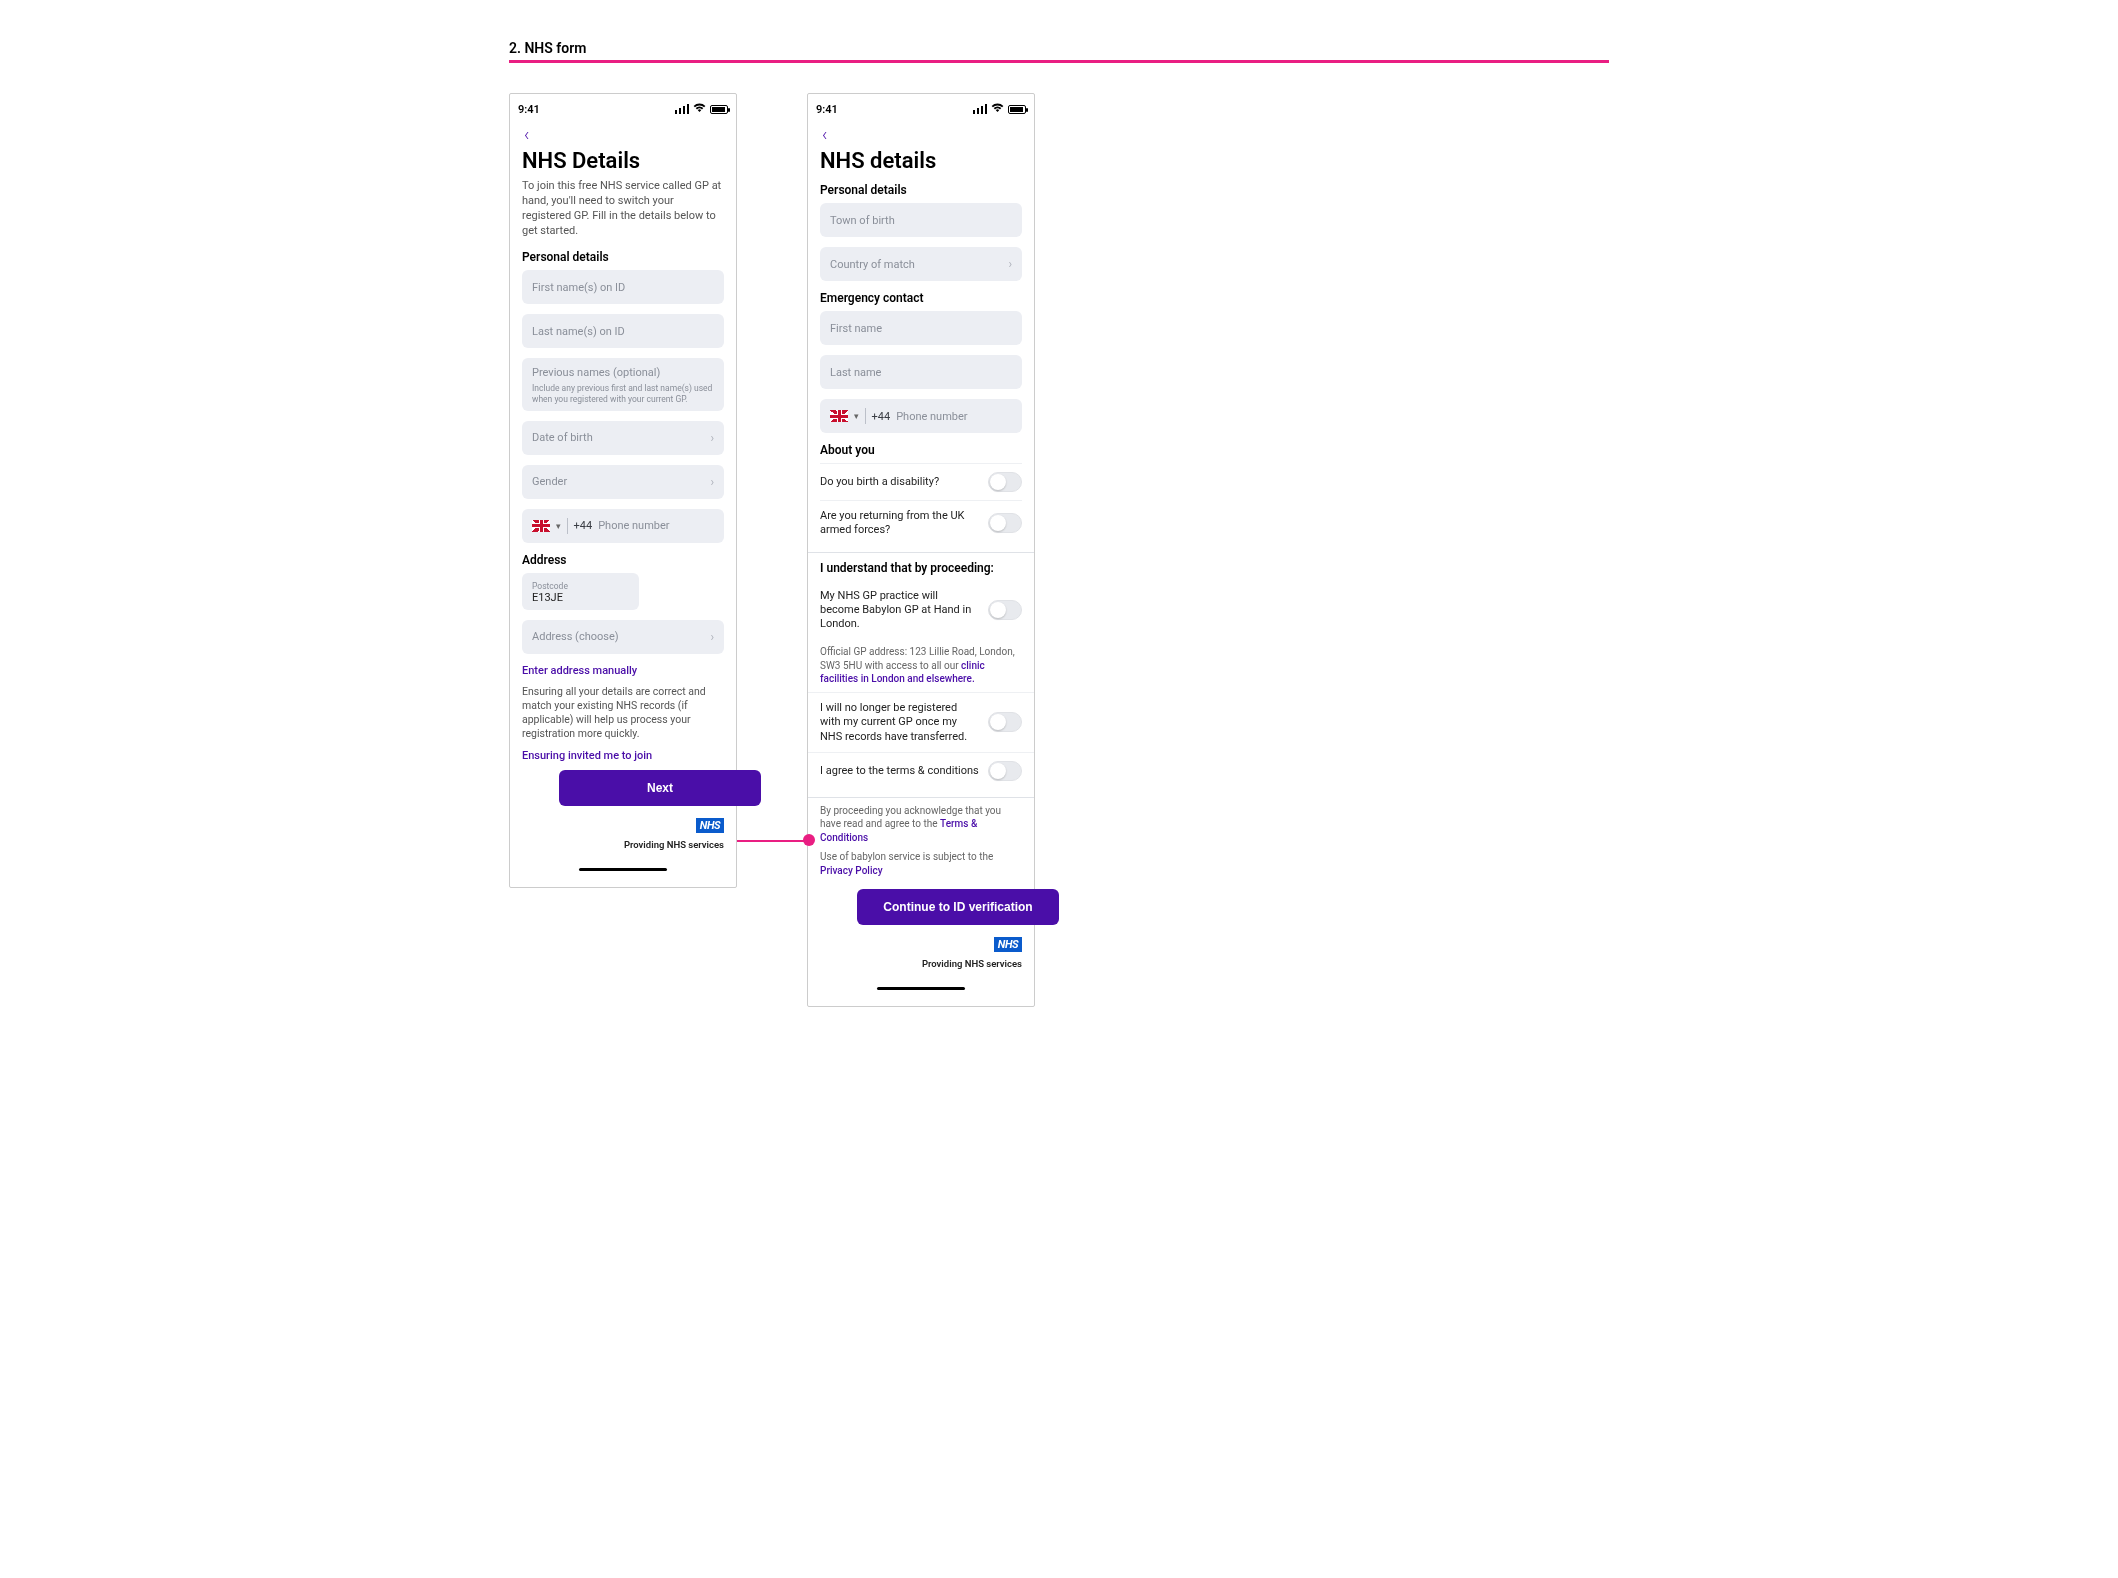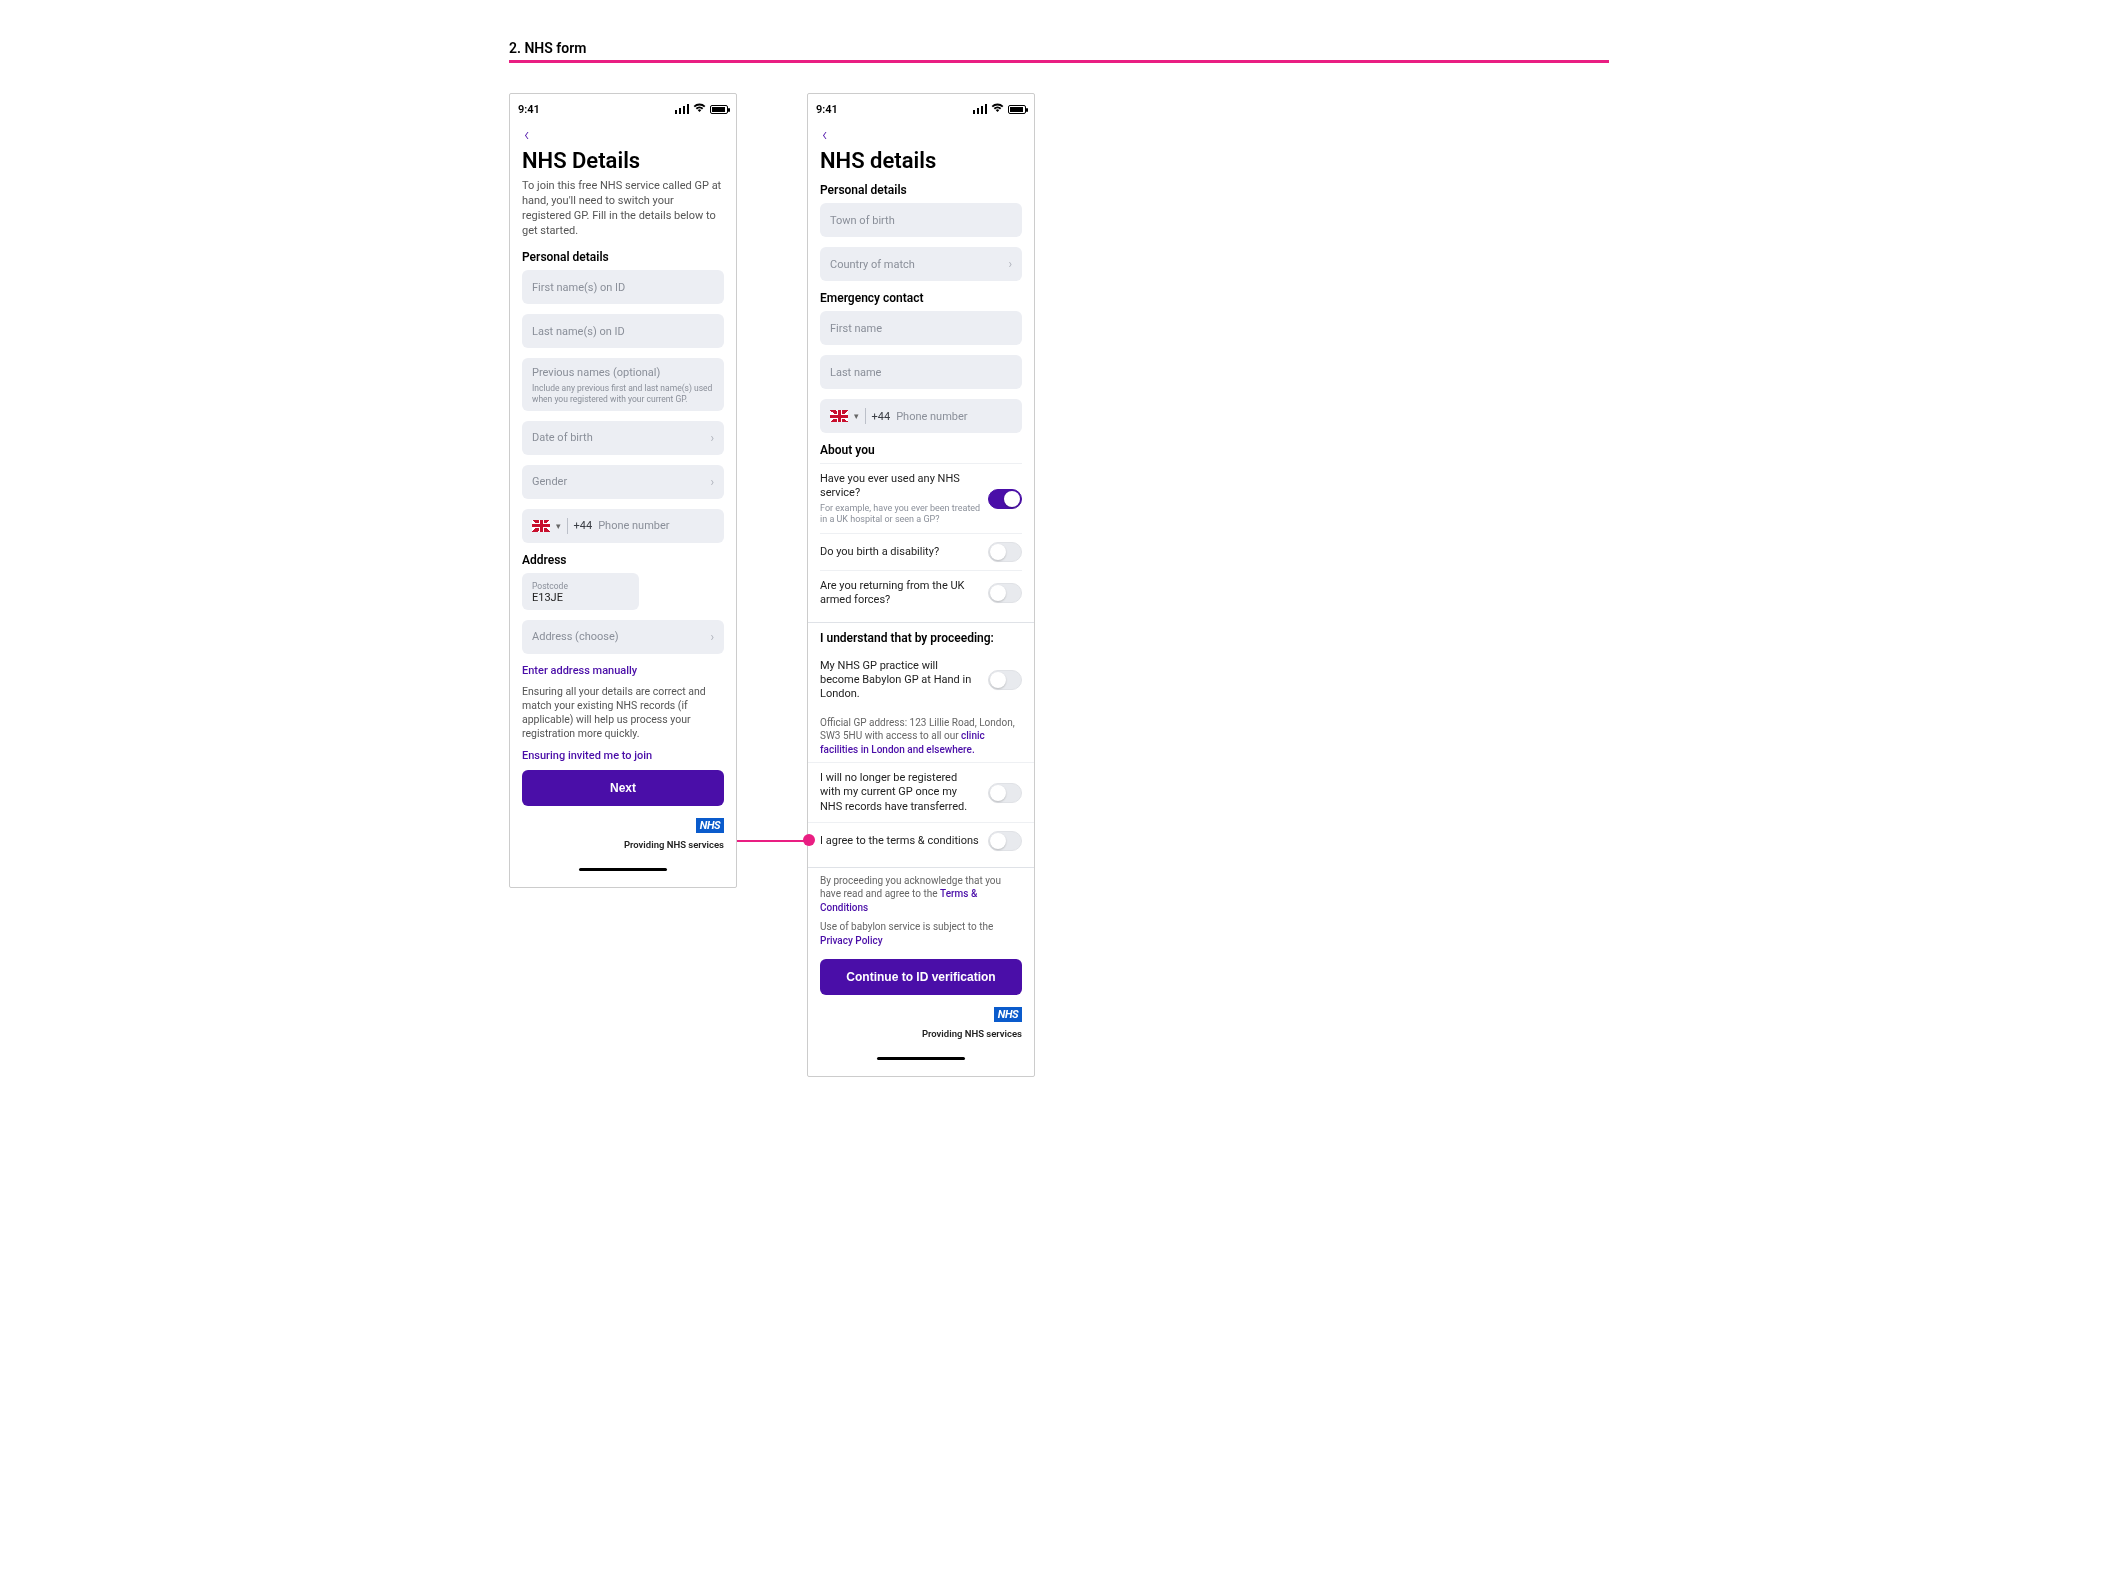--- a/index.html
+++ b/index.html
@@ -52,21 +52,21 @@
   .divider { width:1px; height:16px; background:#bcc0c9;}
   .cc { color:#3a3d44; font-size:11px;}
   .ph { color:#8a8f99; font-size:11px;}
 
   .filled-label { font-size:8.5px; color:#8a8f99; display:block;}
   .filled-value { font-size:11px; color:#222; }
 
   .link { color:#4a0ea8; font-size:11px; font-weight:500; margin:6px 0 8px 0; display:block;}
   .note11 { font-size:10.5px; color:#555; line-height:1.35; margin:4px 0 8px 0;}
 
-  .primary-btn { background:#4a0ea8; color:#fff; border:none; border-radius:6px; height:36px; width:100%; font-size:12px; font-weight:600; cursor:pointer; }
+  .primary-btn { background:#4a0ea8; color:#fff; border:none; border-radius:6px; height:36px; width:100%; font-size:12px; font-weight:600; cursor:pointer;margin-left:37px; }
 
   .nhs-row { text-align:right; margin-top:8px;}
   .nhs-badge { display:inline-block; background:#0a5bcc; color:#fff; font-weight:700; font-style:italic; font-size:11px; padding:1px 4px; letter-spacing:-0.5px;}
   .nhs-sub { font-size:9.5px; font-weight:600; color:#222;}
 
   .home-bar { width:88px; height:3px; background:#000; border-radius:2px; margin:16px auto 4px auto;}
 
   .toggle-row { display:flex; align-items:center; justify-content:space-between; padding:8px 0; border-top:1px solid #eef0f3;}
   .toggle-row:first-child{border-top:none;}
   .toggle-text { font-size:11px; color:#222; line-height:1.3; padding-right:8px;}
@@ -211,27 +211,20 @@
           <span class="flag"></span>
           <span class="caret">▾</span>
           <span class="divider"></span>
           <span class="cc">+44</span>
           <span class="ph">Phone number</span>
         </div>
 
         <div class="section-head">About you</div>
 
         <div class="toggle-row">
-          <div>
-            <div class="toggle-text">Have you ever used any NHS service?</div>
-            <div class="toggle-sub">For example, have you ever been treated in a UK hospital or seen a GP?</div>
-          </div>
-          <div class="toggle on"></div>
-        </div>
-        <div class="toggle-row">
           <div class="toggle-text">Do you birth a disability?</div>
           <div class="toggle"></div>
         </div>
         <div class="toggle-row">
           <div class="toggle-text">Are you returning from the UK armed forces?</div>
           <div class="toggle"></div>
         </div>
 
         <div class="consent-block">
           <div class="section-head" style="margin-top:0;">I understand that by proceeding:</div>

